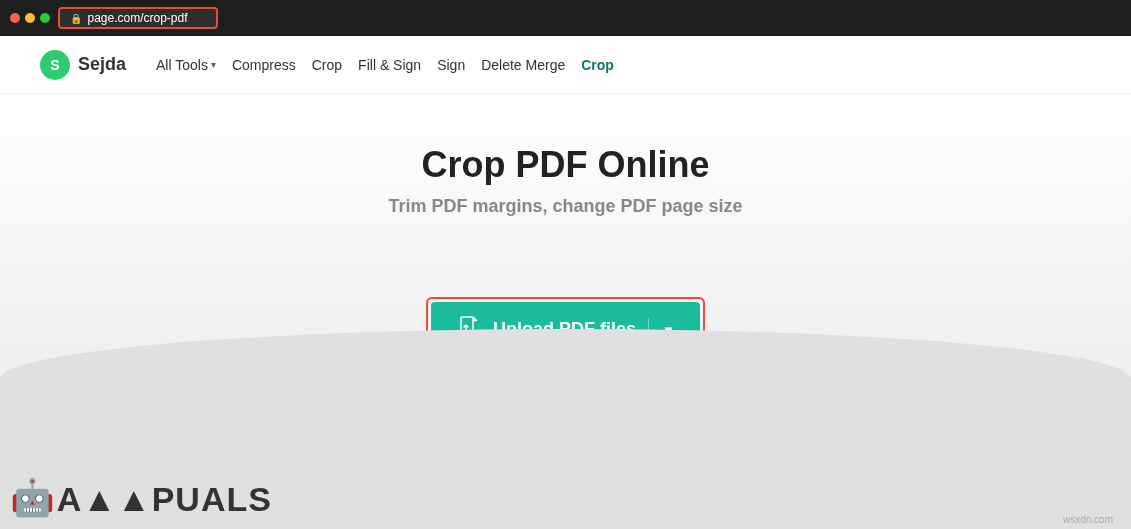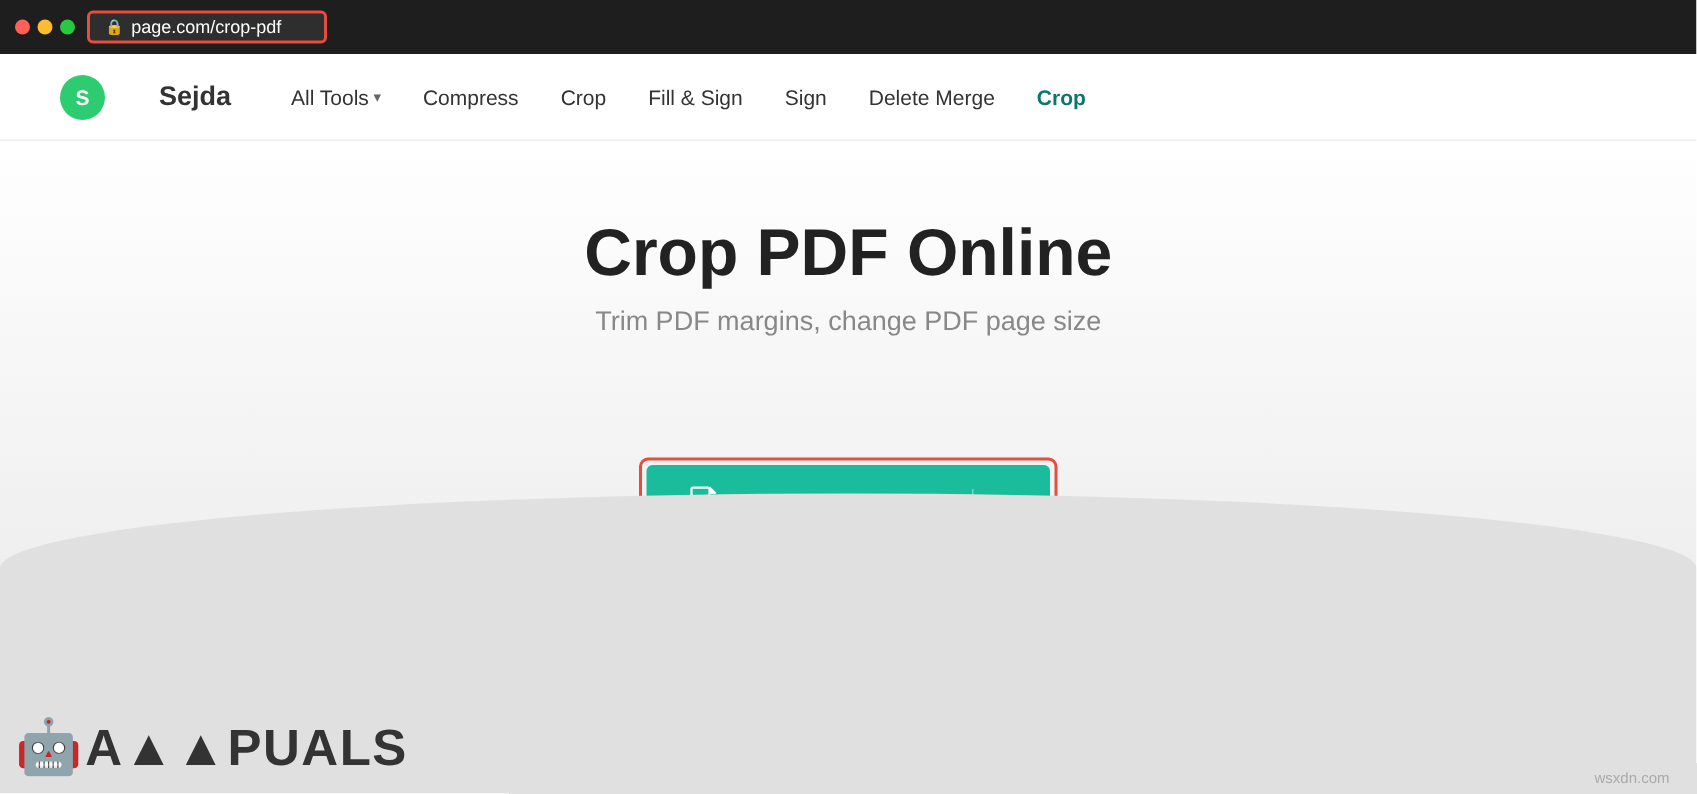--- a/index.html
+++ b/index.html
@@ -49,24 +49,24 @@
     }
     .logo {
       display: flex; align-items: center; gap: 8px; text-decoration: none;
     }
     .logo-circle {
       width: 30px; height: 30px; background: #2ecc71; border-radius: 50%;
       display: flex; align-items: center; justify-content: center;
       color: #fff; font-weight: bold; font-size: 14px;
     }
     .logo-text {
-      font-size: 18px; font-weight: bold; color: #333; margin-left: 28px;
+      font-size: 18px; font-weight: bold; color: #333;
     }
     .nav-links {
-      display: flex; align-items: center; gap: 28px; margin-left: 10px;
+      display: flex; align-items: center; gap: 16px; 
     }
     .nav-link {
       font-size: 14px; color: #333; text-decoration: none; cursor: pointer;
       display: flex; align-items: center; gap: 3px;
     }
     .nav-link.active { color: #0f766e; font-weight: bold; }
     .nav-chevron { font-size: 10px; color: #666; }
 
     
     .hero {
@@ -91,30 +91,31 @@
     }
     .hero-content {
       position: relative;
       z-index: 2;
       display: flex;
       flex-direction: column;
       align-items: center;
       gap: 10px;
     }
     .hero-title {
-      font-size: 44px;
+      font-size: 36px;
       font-weight: 900;
       color: #222;
       text-align: center;
     }
     .hero-subtitle {
       font-size: 18px;
       color: #888;
       text-align: right;
       margin-bottom: 20px;
+      font-weight: bold;
     }
     .upload-section {
       display: flex;
       flex-direction: column;
       align-items: center;
       gap: 12px;
       margin-top: 60px;
     }
     .upload-btn-wrapper {
       border: 2.5px solid #e74c3c;

